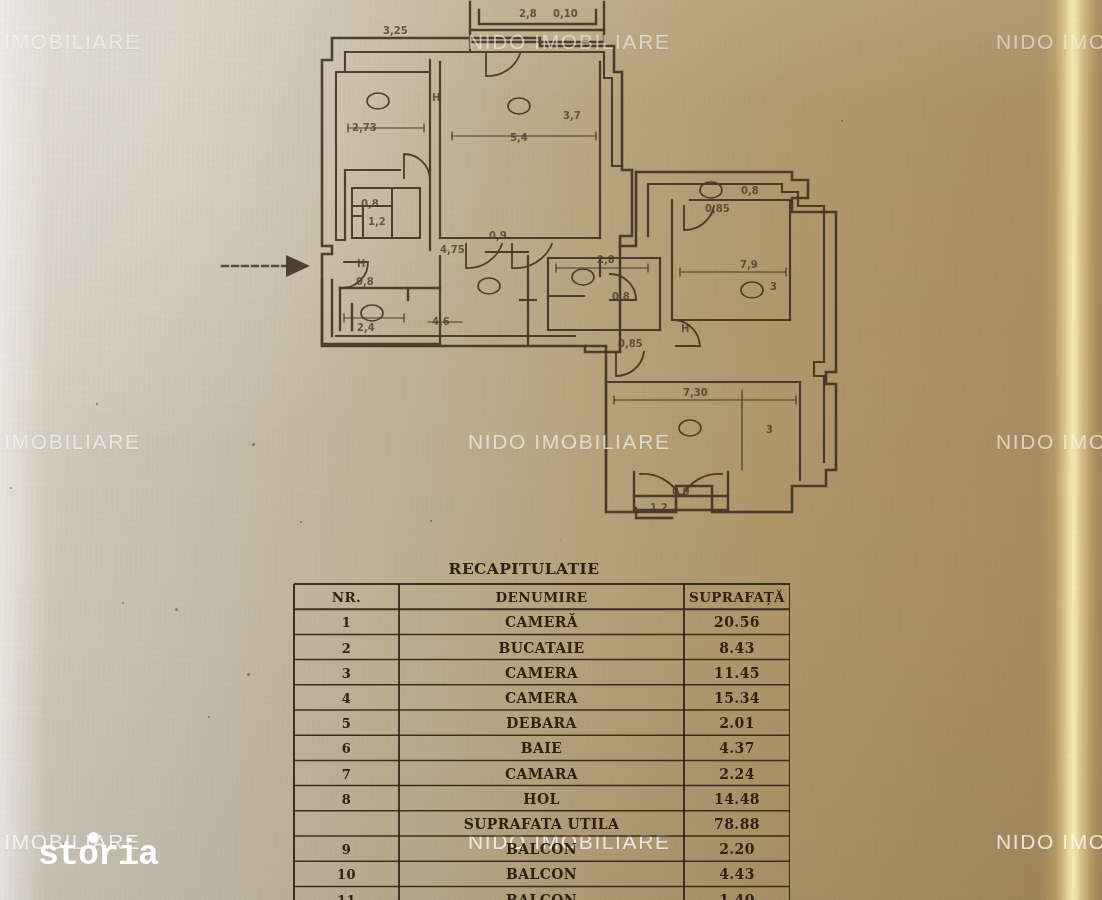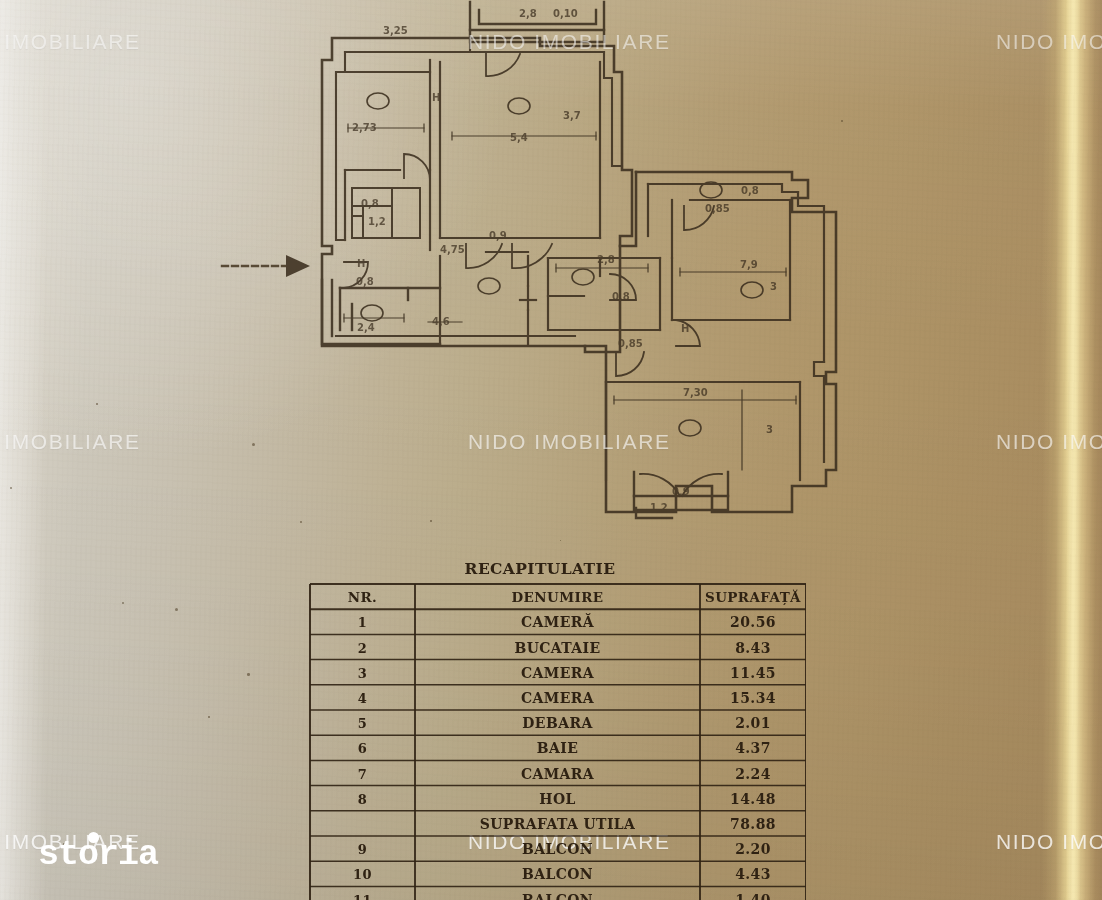--- a/index.html
+++ b/index.html
@@ -363,21 +363,21 @@
       <div class="wm" style="left: 468px; top: 30px; color: rgba(255, 255, 255, 0.55);">NIDO IMOBILIARE</div>
       <div class="wm" style="left: 996px; top: 30px; color: rgba(255, 255, 255, 0.55);">NIDO IMOBILIARE</div>
       <div class="wm" style="left: -62px; top: 430px; color: rgba(255, 255, 255, 0.62);">NIDO IMOBILIARE</div>
       <div class="wm" style="left: 468px; top: 430px; color: rgba(255, 255, 255, 0.62);">NIDO IMOBILIARE</div>
       <div class="wm" style="left: 996px; top: 430px; color: rgba(255, 255, 255, 0.62);">NIDO IMOBILIARE</div>
       <div class="wm" style="left: -62px; top: 830px; color: rgba(255, 255, 255, 0.78);">NIDO IMOBILIARE</div>
       <div class="wm" style="left: 468px; top: 830px; color: rgba(255, 255, 255, 0.78);">NIDO IMOBILIARE</div>
       <div class="wm" style="left: 996px; top: 830px; color: rgba(255, 255, 255, 0.78);">NIDO IMOBILIARE</div>
     </div>
 
-  <div id="table-layer" style="position:absolute;left:306px;top:556px;width:500px;height:344px;"><svg viewBox="0 0 500 379.59999999999997" width="500" height="379.59999999999997" style="filter: blur(0.35px);">
+  <div id="table-layer" style="position:absolute;left:290px;top:556px;width:500px;height:344px;"><svg viewBox="0 0 500 379.59999999999997" width="500" height="379.59999999999997" style="filter: blur(0.35px);">
         <text x="234" y="18" text-anchor="middle" font-family="&quot;DejaVu Serif&quot;, serif" font-size="15.5" font-weight="700" fill="#2f2213" letter-spacing="0.4">RECAPITULATIE</text>
         <line x1="4" y1="28" x2="500" y2="28" stroke="#2f2213" stroke-width="2" opacity="0.9"></line>
         <line x1="4" y1="53.2" x2="500" y2="53.2" stroke="#2f2213" stroke-width="2" opacity="0.9"></line>
         <line x1="4" y1="78.4" x2="500" y2="78.4" stroke="#2f2213" stroke-width="1.5" opacity="0.9"></line>
         <line x1="4" y1="103.6" x2="500" y2="103.6" stroke="#2f2213" stroke-width="1.5" opacity="0.9"></line>
         <line x1="4" y1="128.8" x2="500" y2="128.8" stroke="#2f2213" stroke-width="1.5" opacity="0.9"></line>
         <line x1="4" y1="154" x2="500" y2="154" stroke="#2f2213" stroke-width="1.5" opacity="0.9"></line>
         <line x1="4" y1="179.2" x2="500" y2="179.2" stroke="#2f2213" stroke-width="1.5" opacity="0.9"></line>
         <line x1="4" y1="204.4" x2="500" y2="204.4" stroke="#2f2213" stroke-width="1.5" opacity="0.9"></line>
         <line x1="4" y1="229.6" x2="500" y2="229.6" stroke="#2f2213" stroke-width="1.5" opacity="0.9"></line>

